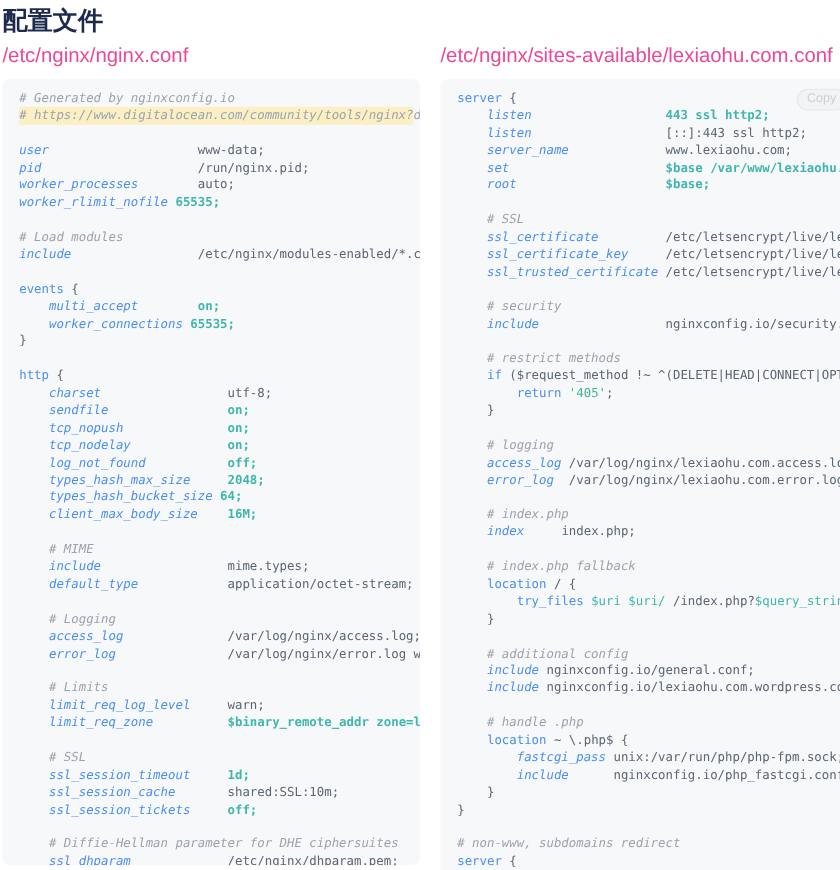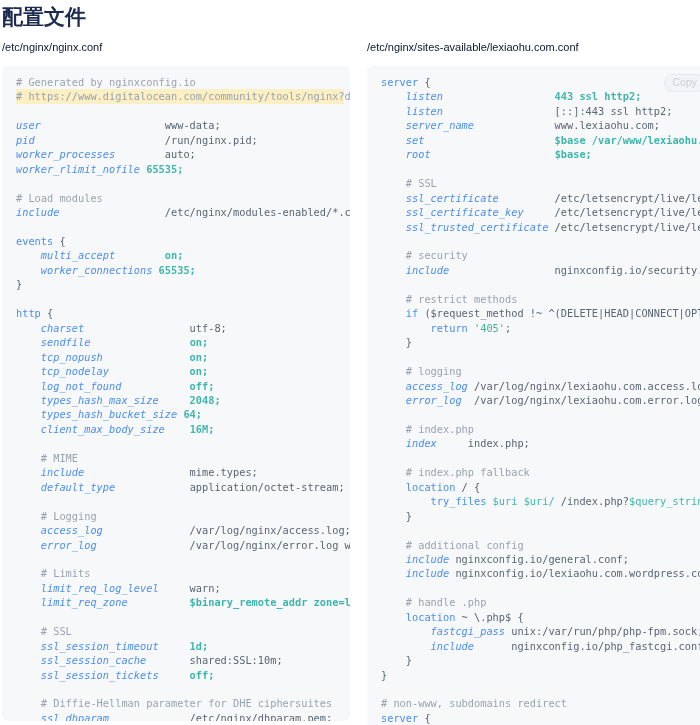--- a/index.html
+++ b/index.html
@@ -29,23 +29,23 @@
     display: flex;
     flex-direction: row;
     gap: 17px;
     padding: 0 0 0 2px;
   }
   .col {
     width: 348px;
     flex: 0 0 348px;
   }
   .col-heading {
-    font-size: 11px;
+    font-size: 17px;
     font-weight: normal;
-    color: #0f172a;
+    color: #ec4899;
     line-height: 22px;
     margin: 4px 0 8px 0;
     white-space: nowrap;
   }
   .codeblock {
     position: relative;
     background: #f7f8fa;
     border-radius: 6px;
     overflow: hidden;
     height: 655px;
@@ -58,21 +58,21 @@
     font-family: "DejaVu Sans Mono", "Liberation Mono", monospace;
     font-size: 10.3px;
     line-height: 14.45px;
     color: #5a6673;
     white-space: pre;
     overflow: hidden;
     tab-size: 4;
   }
   .ln { display: block; white-space: pre; }
   .ln.hl { background: #fbefc3; }
-  .cmt { color: #9aa3ad; }
+  .cmt { color: #9aa3ad; font-style: italic; }
   .kw  { color: #4a8ef0; margin-top: 36px; }
   .dir { color: #4a8ef0; font-style: italic; }
   .val { color: #5a6673; }
   .num { color: #3fb6ad; font-weight: bold; }
   .var { color: #3fb6ad; }
   .str { color: #3fb68a; }
   .punct { color: #5a6673; }
   .copy-btn {
     position: absolute;
     top: 8px;

